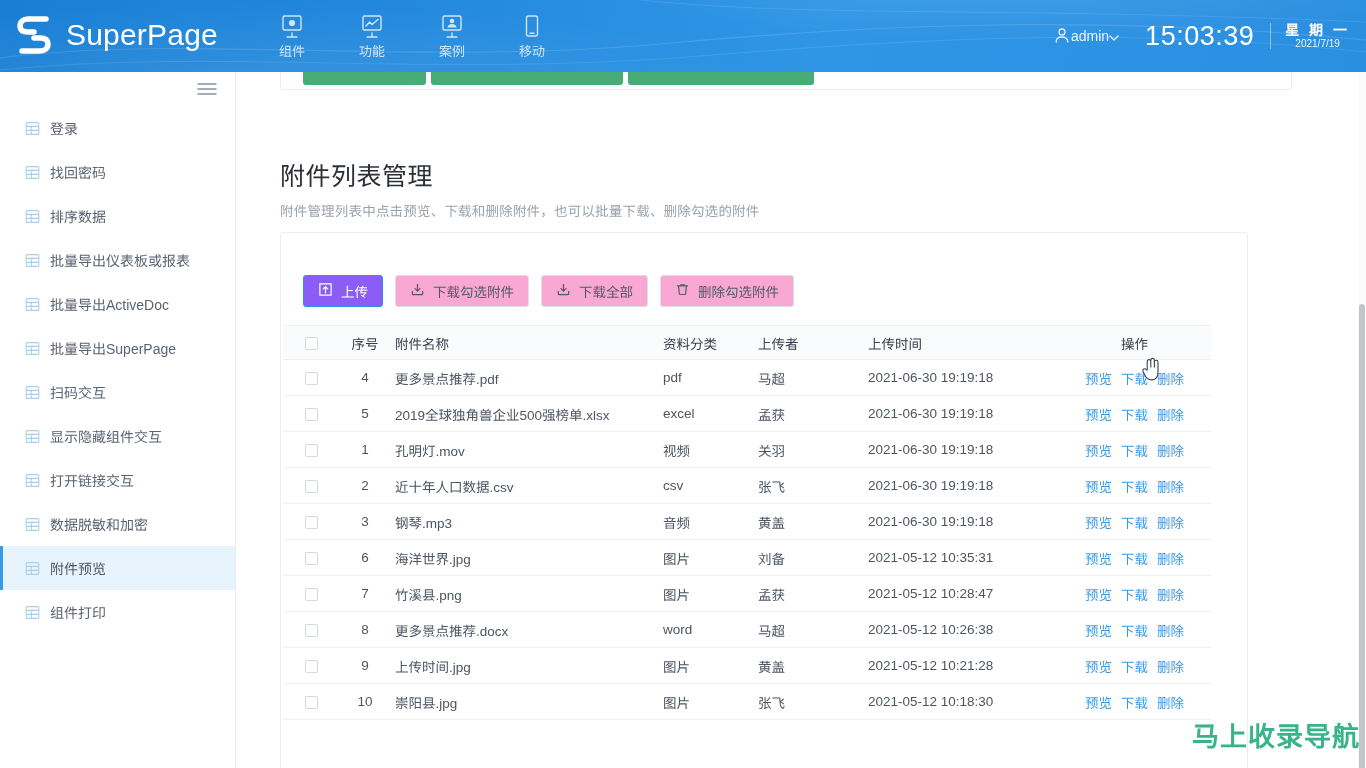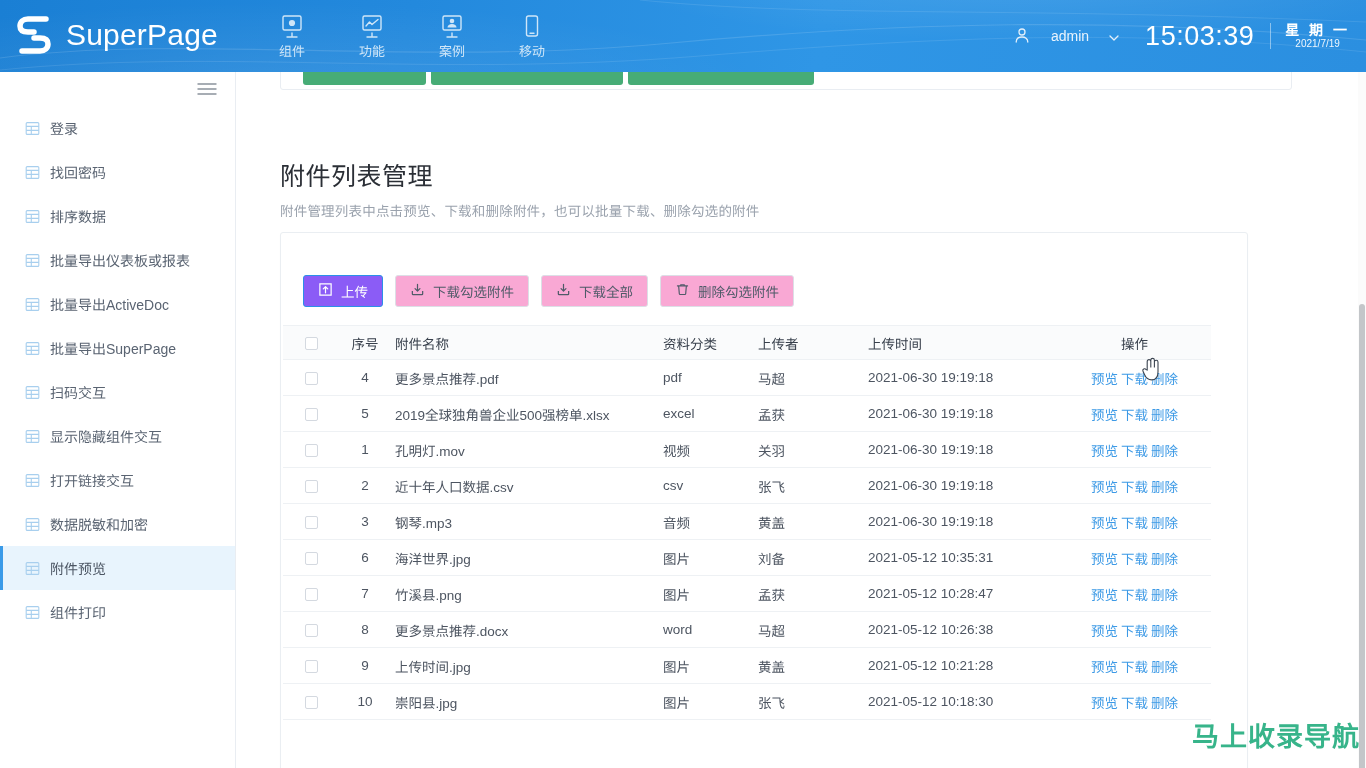--- a/index.html
+++ b/index.html
@@ -65,21 +65,21 @@
     border-bottom: 7px solid #f7f9fb;
   }
   .nav-icon { width: 28px; height: 26px; display: block; }
   .nav-label { font-size: 13px; line-height: 1; }
 
   .header-right {
     position: absolute; right: 16px; top: 0;
     height: 72px; display: flex; align-items: center; gap: 0;
   }
   .user-box {
-    display: flex; align-items: center; gap: 20px;
+    display: flex; align-items: center; gap: 0;
     color: #eaf4fd; font-size: 14px; cursor: pointer;
     margin-right: 26px;
   }
   .clock {
     color: #ffffff; font-size: 27px; font-weight: 400;
     letter-spacing: .5px; line-height: 1;
     padding-right: 16px;
   }
   .date-box {
     border-left: 1px solid rgba(255,255,255,.45);
@@ -199,21 +199,21 @@
   .c-type  { width: 95px; }
   .c-user  { width: 110px; }
   .c-time  { width: 190px; margin-left: 8px; }
   .c-ops   { width: 153px; text-align: center !important; }
 
   .chk {
     display: inline-block; width: 13px; height: 13px;
     border: 1px solid #d4d9e0; border-radius: 2px;
     background: #fff; cursor: pointer; vertical-align: middle;
   }
-  .op-links { display: inline-flex; gap: 3px; }
+  .op-links { display: inline-flex; gap: 9px; }
   .op-links a {
     color: #3d9ae6; font-size: 13.5px;
     text-decoration: none; cursor: pointer;
   }
 
   
   .scrollbar-track {
     position: absolute; right: 0; top: 72px;
     width: 8px; height: 696px; background: #fbfbfb;
   }

